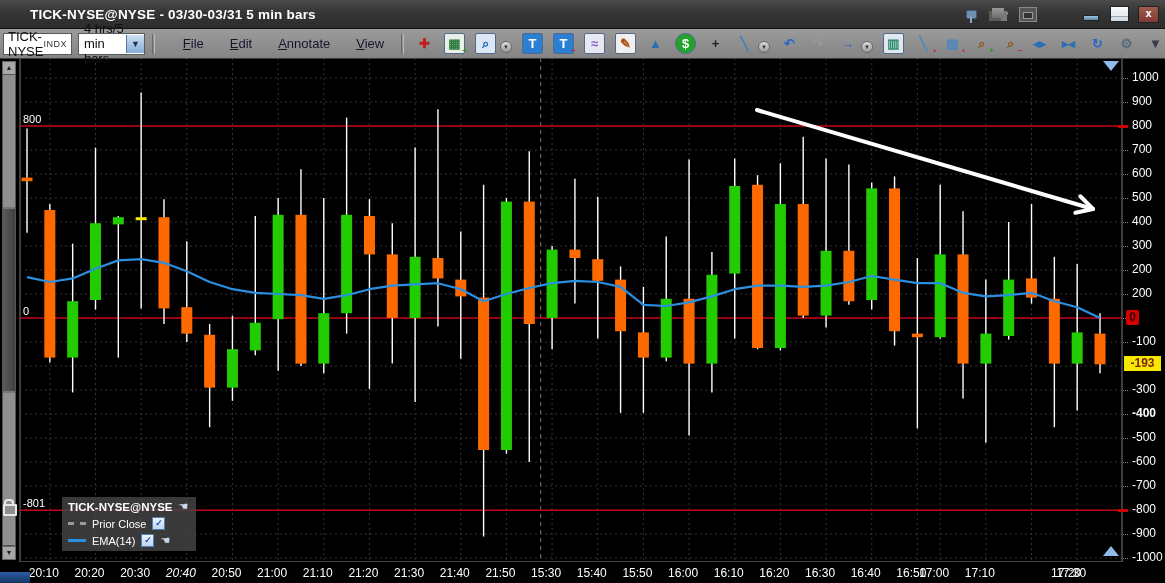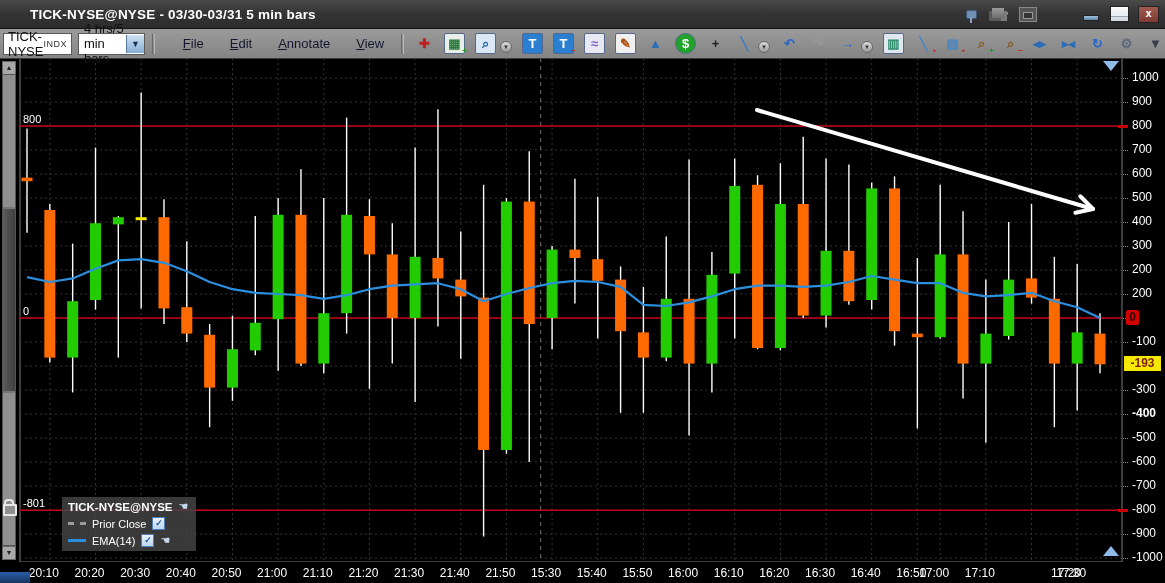--- a/index.html
+++ b/index.html
@@ -362,21 +362,21 @@
       <div class="ax-label" style="top: 468px;">-900</div>
       <div class="ax-tick" style="top: 500px;"></div>
       <div class="ax-label" style="top: 492px;">-1000</div>
       <div class="" id="last-box" style="top: 298.32px;">-193</div>
     </div>
 
   <div id="time-axis">
       <span class="t-label" style="left: 21.83px;">20:10</span>
       <span class="t-label" style="left: 67.49px;">20:20</span>
       <span class="t-label" style="left: 113.15px;">20:30</span>
-      <span class="t-label" style="left: 158.81px;">20:40</span>
+      <span class="t-label" style="left: 158.81px; font-style: italic;">20:40</span>
       <span class="t-label" style="left: 204.47px;">20:50</span>
       <span class="t-label" style="left: 250.13px;">21:00</span>
       <span class="t-label" style="left: 295.79px;">21:10</span>
       <span class="t-label" style="left: 341.45px;">21:20</span>
       <span class="t-label" style="left: 387.11px;">21:30</span>
       <span class="t-label" style="left: 432.77px;">21:40</span>
       <span class="t-label" style="left: 478.43px;">21:50</span>
       <span class="t-label" style="left: 524.09px;">15:30</span>
       <span class="t-label" style="left: 569.75px;">15:40</span>
       <span class="t-label" style="left: 615.41px;">15:50</span>

